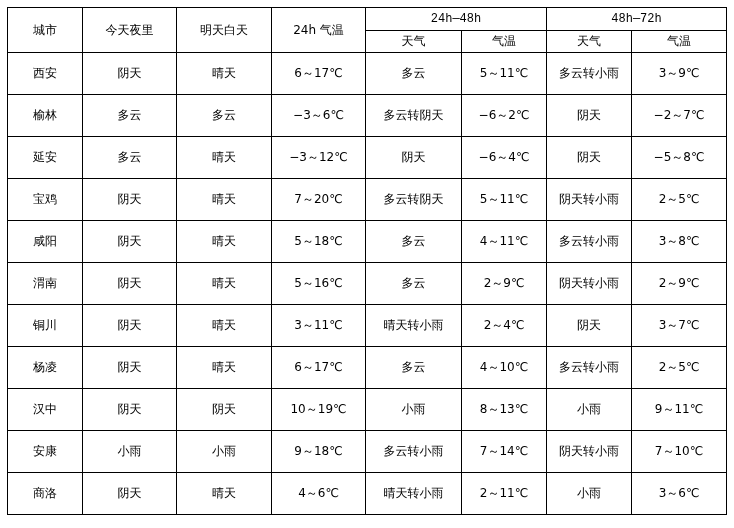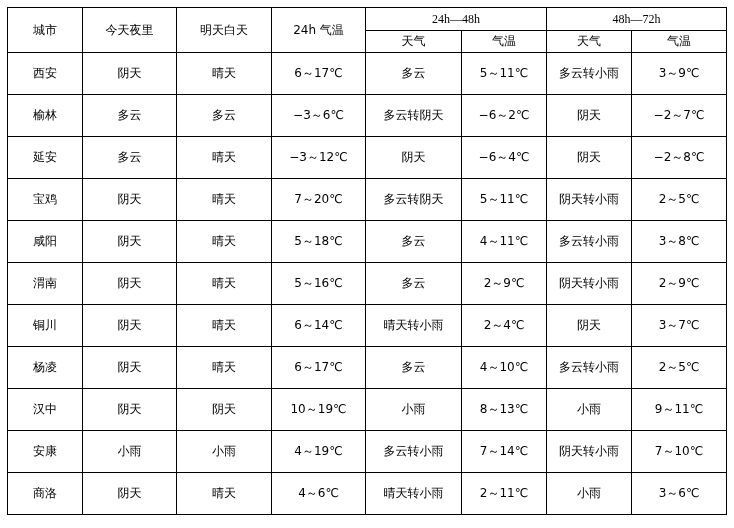--- a/index.html
+++ b/index.html
@@ -29,21 +29,21 @@
     vertical-align: middle;
     padding: 0;
     font-size: 12px;
     white-space: nowrap;
     overflow: hidden;
   }
   tr.hdr-top td { height: 22px; }
   tr.hdr-sub td { height: 21px; }
   tr.hdr-top td.tall { height: 44px; }
   tr.data-row td { height: 41px; }
-  .mono { font-family: Liberation Serif, serif; font-size: 11px; }
+  .mono { font-family: Liberation Mono, monospace; font-size: 11px; }
 </style>
 </head>
 <body>
 
 <table class="forecast">
   <colgroup>
     <col style="width:75px">
     <col style="width:94px">
     <col style="width:95px">
     <col style="width:94px">
@@ -88,21 +88,21 @@
         <td>−2～7℃</td>
       </tr>
       <tr class="data-row">
         <td>延安</td>
         <td>多云</td>
         <td>晴天</td>
         <td>−3～12℃</td>
         <td>阴天</td>
         <td>−6～4℃</td>
         <td>阴天</td>
-        <td>−2～8℃</td>
+        <td>−5～8℃</td>
       </tr>
       <tr class="data-row">
         <td>宝鸡</td>
         <td>阴天</td>
         <td>晴天</td>
         <td>7～20℃</td>
         <td>多云转阴天</td>
         <td>5～11℃</td>
         <td>阴天转小雨</td>
         <td>2～5℃</td>
@@ -124,21 +124,21 @@
         <td>5～16℃</td>
         <td>多云</td>
         <td>2～9℃</td>
         <td>阴天转小雨</td>
         <td>2～9℃</td>
       </tr>
       <tr class="data-row">
         <td>铜川</td>
         <td>阴天</td>
         <td>晴天</td>
-        <td>6～14℃</td>
+        <td>3～11℃</td>
         <td>晴天转小雨</td>
         <td>2～4℃</td>
         <td>阴天</td>
         <td>3～7℃</td>
       </tr>
       <tr class="data-row">
         <td>杨凌</td>
         <td>阴天</td>
         <td>晴天</td>
         <td>6～17℃</td>
@@ -154,21 +154,21 @@
         <td>10～19℃</td>
         <td>小雨</td>
         <td>8～13℃</td>
         <td>小雨</td>
         <td>9～11℃</td>
       </tr>
       <tr class="data-row">
         <td>安康</td>
         <td>小雨</td>
         <td>小雨</td>
-        <td>4～19℃</td>
+        <td>9～18℃</td>
         <td>多云转小雨</td>
         <td>7～14℃</td>
         <td>阴天转小雨</td>
         <td>7～10℃</td>
       </tr>
       <tr class="data-row">
         <td>商洛</td>
         <td>阴天</td>
         <td>晴天</td>
         <td>4～6℃</td>

